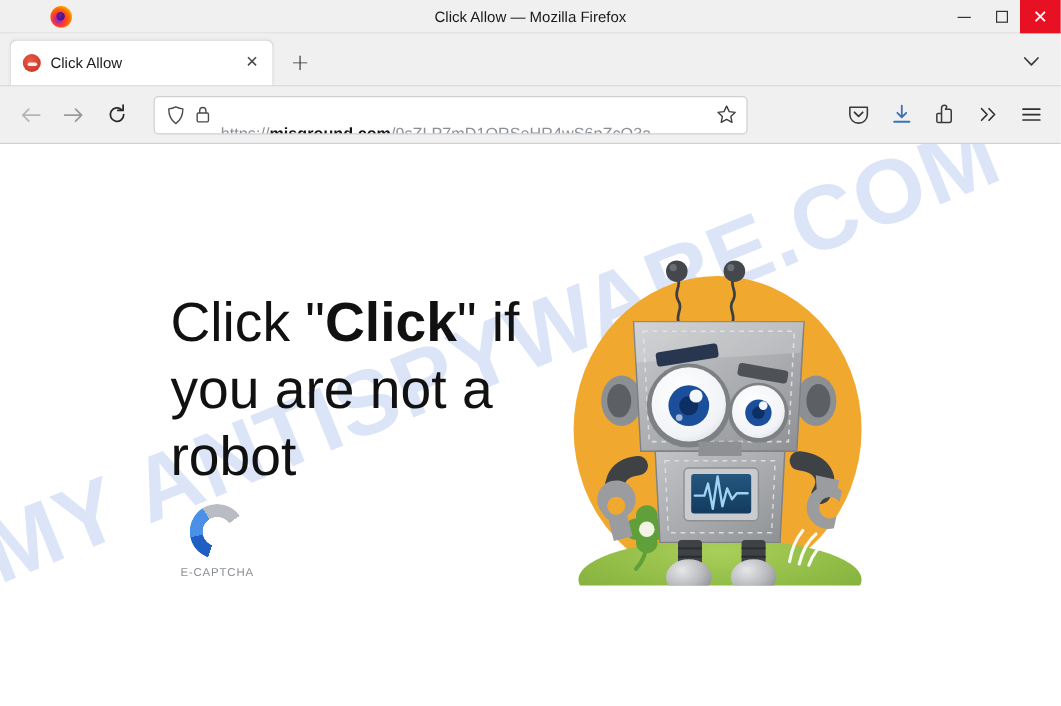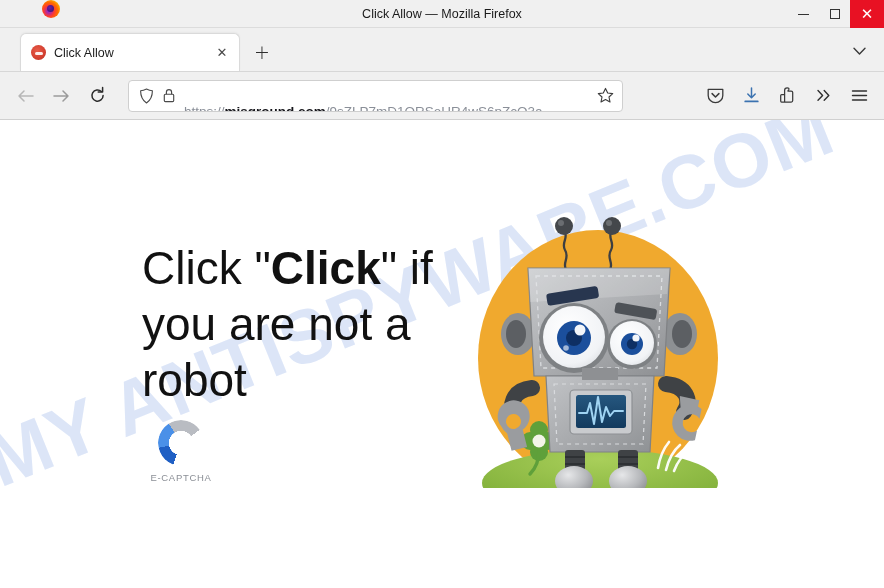--- a/index.html
+++ b/index.html
@@ -12,20 +12,21 @@
 
   #app { position: relative; width: 884px; height: 588px; overflow: hidden; }
 
   
   .titlebar {
     position: relative;
     height: 28px;
     background: #f0f0f0;
     border-bottom: 1px solid #dcdcdc;
     display: flex;
+    align-items: center;
     padding-left: 37px;
   }
   .ff-logo {
     width: 18px; height: 18px;
     margin-left: 5px;
     border-radius: 50%;
     background: radial-gradient(circle at 38% 62%, #8a2be2 0%, #b02aa0 14%, #ff3b2f 34%, #ff6a00 56%, #ffb300 78%, #ffd93d 100%);
     position: relative;
     flex: none;
   }
@@ -63,21 +64,21 @@
   .wb-max { width: 10px; height: 10px; border: 1.3px solid #333; display:block; }
   .wb-close { font-size: 15px; line-height: 1; font-family: "DejaVu Sans", sans-serif; }
 
   
   .tabstrip {
     position: relative;
     height: 44px;
     background: #f0f0f0;
     display: flex;
     align-items: flex-end;
-    padding-left: 20px;
+    padding-left: 8px;
     border-bottom: 1px solid #d7d7d7;
   }
   .tab {
     height: 38px;
     width: 220px;
     background: #ffffff;
     border: 1px solid #dadada;
     border-bottom: none;
     border-radius: 6px 6px 0 0;
     display: flex;

